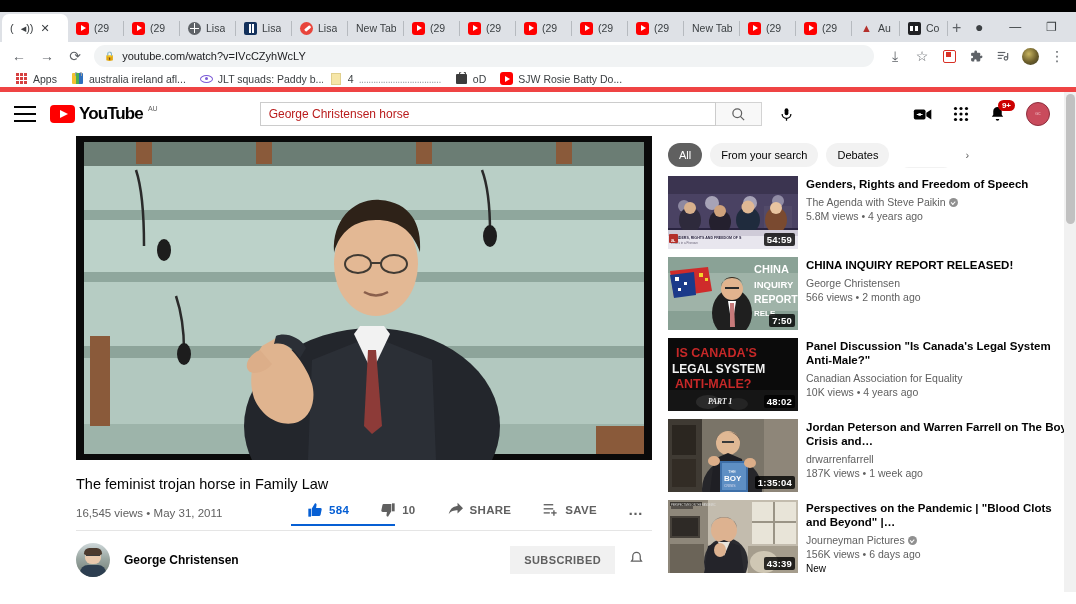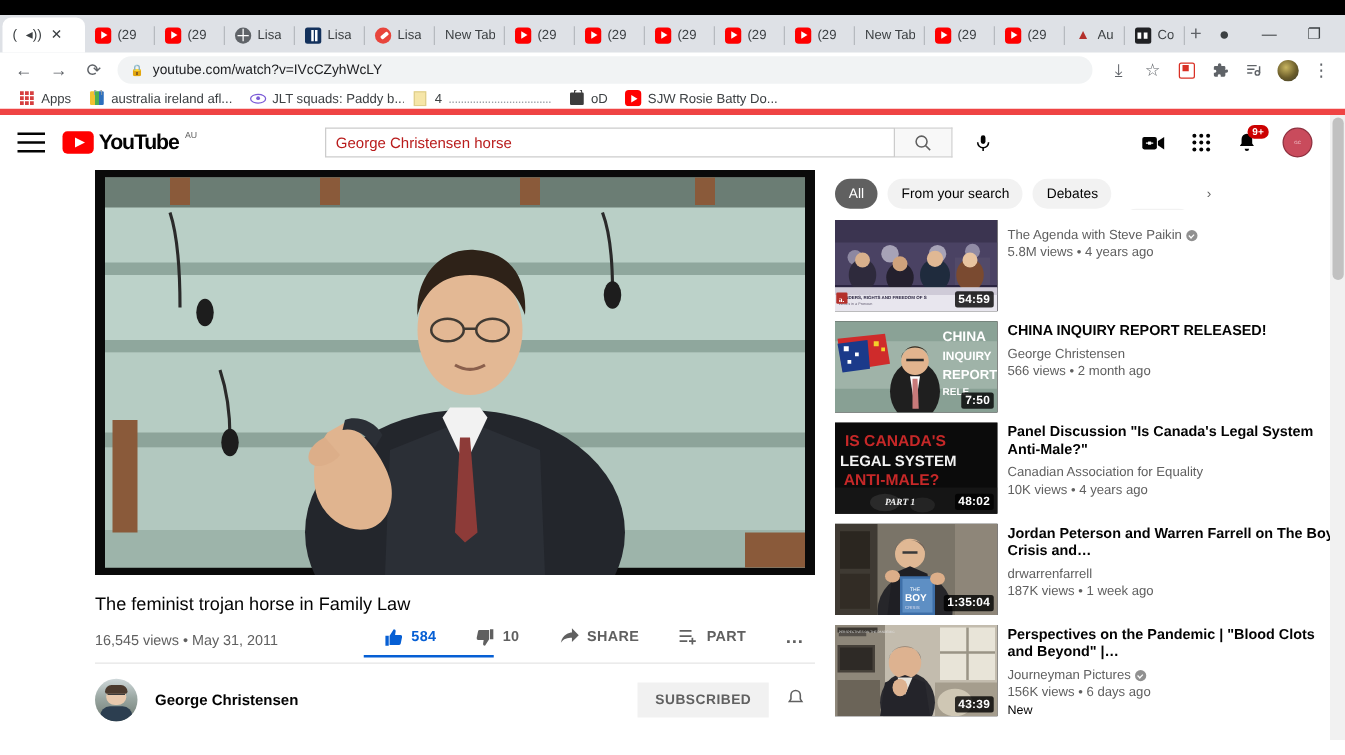--- a/index.html
+++ b/index.html
@@ -516,21 +516,21 @@
               <span>SHARE</span>
             </div>
             <div class="act">
               <svg width="17" height="15" viewBox="0 0 24 22" fill="none" stroke="#606060" stroke-width="2">
                 <line x1="2" y1="4" x2="16" y2="4"></line>
                     <line x1="2" y1="10" x2="16" y2="10"></line>
                 <line x1="2" y1="16" x2="11" y2="16"></line>
                 <line x1="17" y1="12" x2="17" y2="20"></line>
                     <line x1="13" y1="16" x2="21" y2="16"></line>
                   </svg>
-              <span>PART</span>
+              <span>SAVE</span>
             </div>
             <div class="act" style="font-size:15px;letter-spacing:1px">…</div>
           </div>
         </div>
 
         <div class="divider"></div>
 
         <div class="channelrow">
           <div class="ch-avatar">
             <span class="body"></span>
@@ -582,20 +582,21 @@
                 <rect x="0" y="54" width="130" height="19" fill="#e8e6ee"></rect>
                 <rect x="0" y="54" width="130" height="6" fill="#cfcbd8"></rect>
                 <text x="3" y="63" font-size="3.6" fill="#2a2440" font-family="sans-serif" font-weight="bold">GENDERS, RIGHTS AND FREEDOM OF S</text>
                 <text x="3" y="68" font-size="3" fill="#6a6478" font-family="sans-serif">What's in a Pronoun</text>
                 <rect x="1" y="58" width="9" height="9" fill="#b4302b" rx="1"></rect>
                 <text x="3" y="65.5" font-size="6" fill="#fff" font-family="serif" font-weight="bold">a.</text>
               </svg>
               <span class="dur">54:59</span>
             </div>
             <div class="vinfo">
+              <div class="vt">Genders, Rights and Freedom of Speech</div>
               <div class="vch">
                 <span>The Agenda with Steve Paikin</span>
                 <span class="verified"></span>
               </div>
               <div class="vstats">5.8M views • 4 years ago</div>
             </div>
           </div>
 
           <div class="vitem">
             <div class="thumb">

